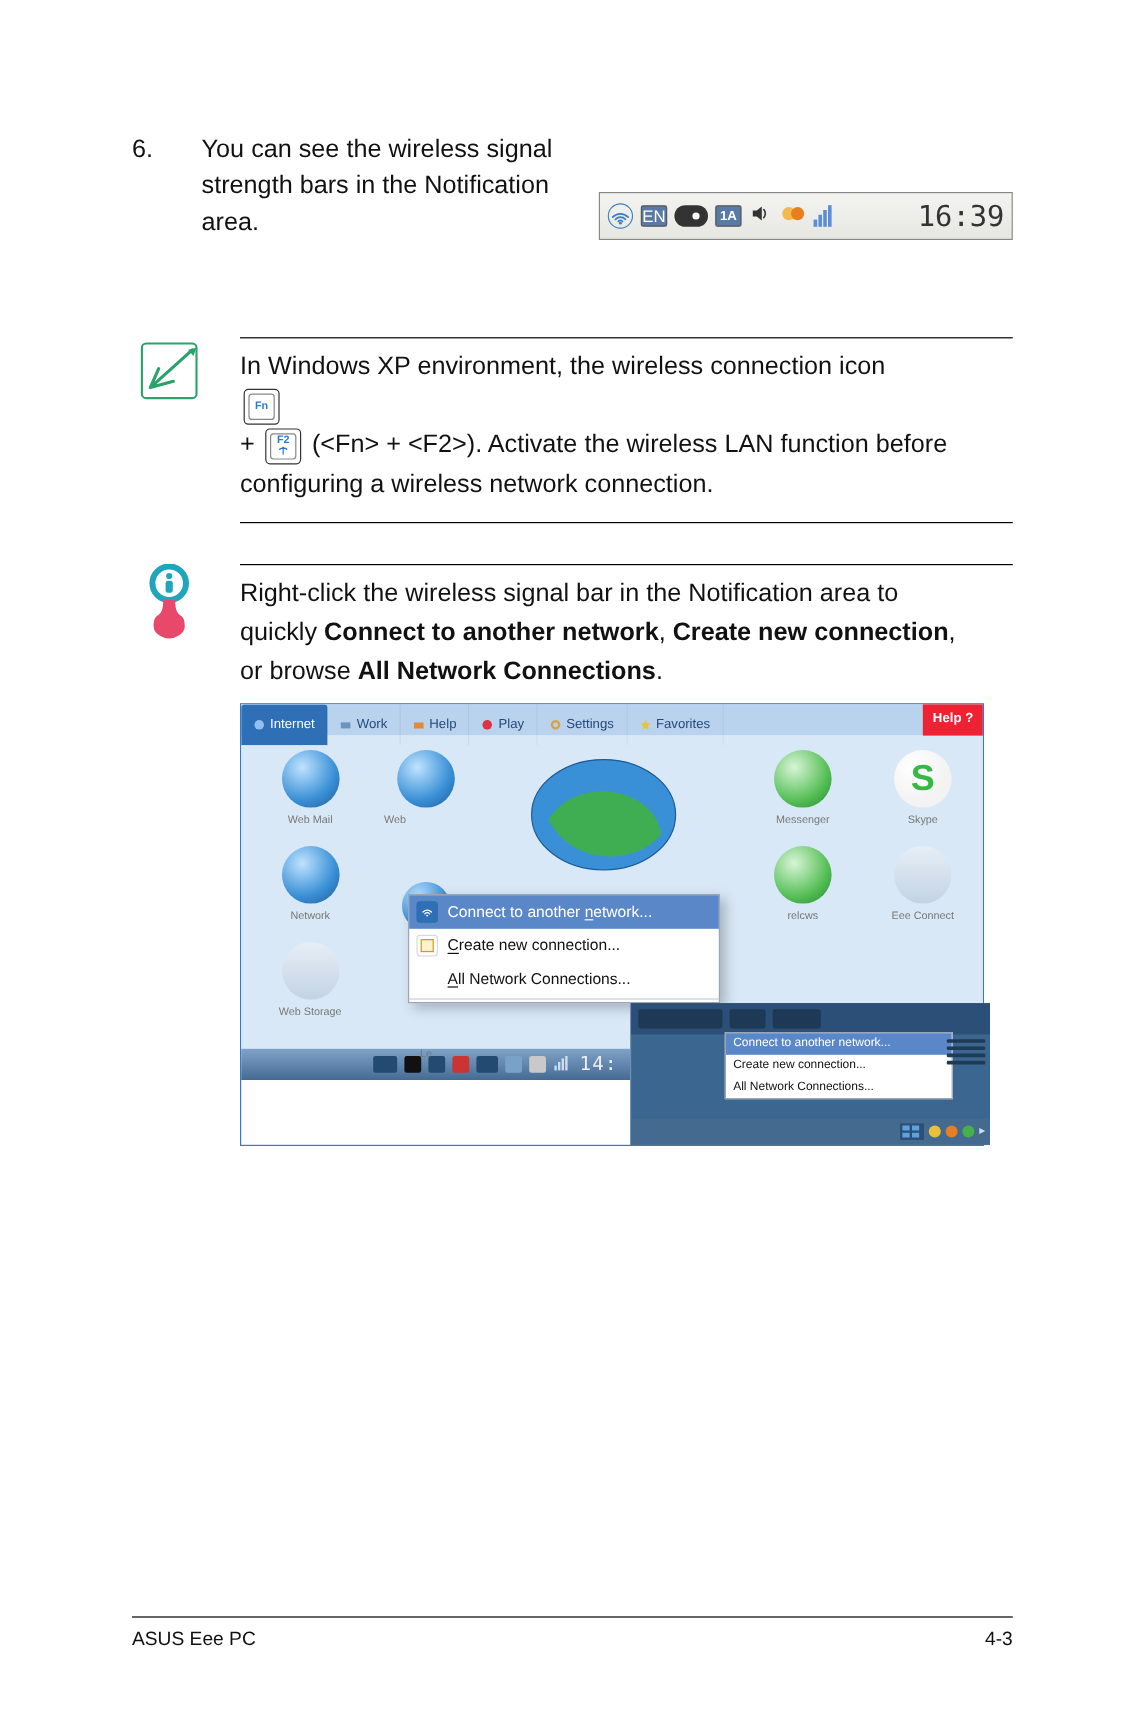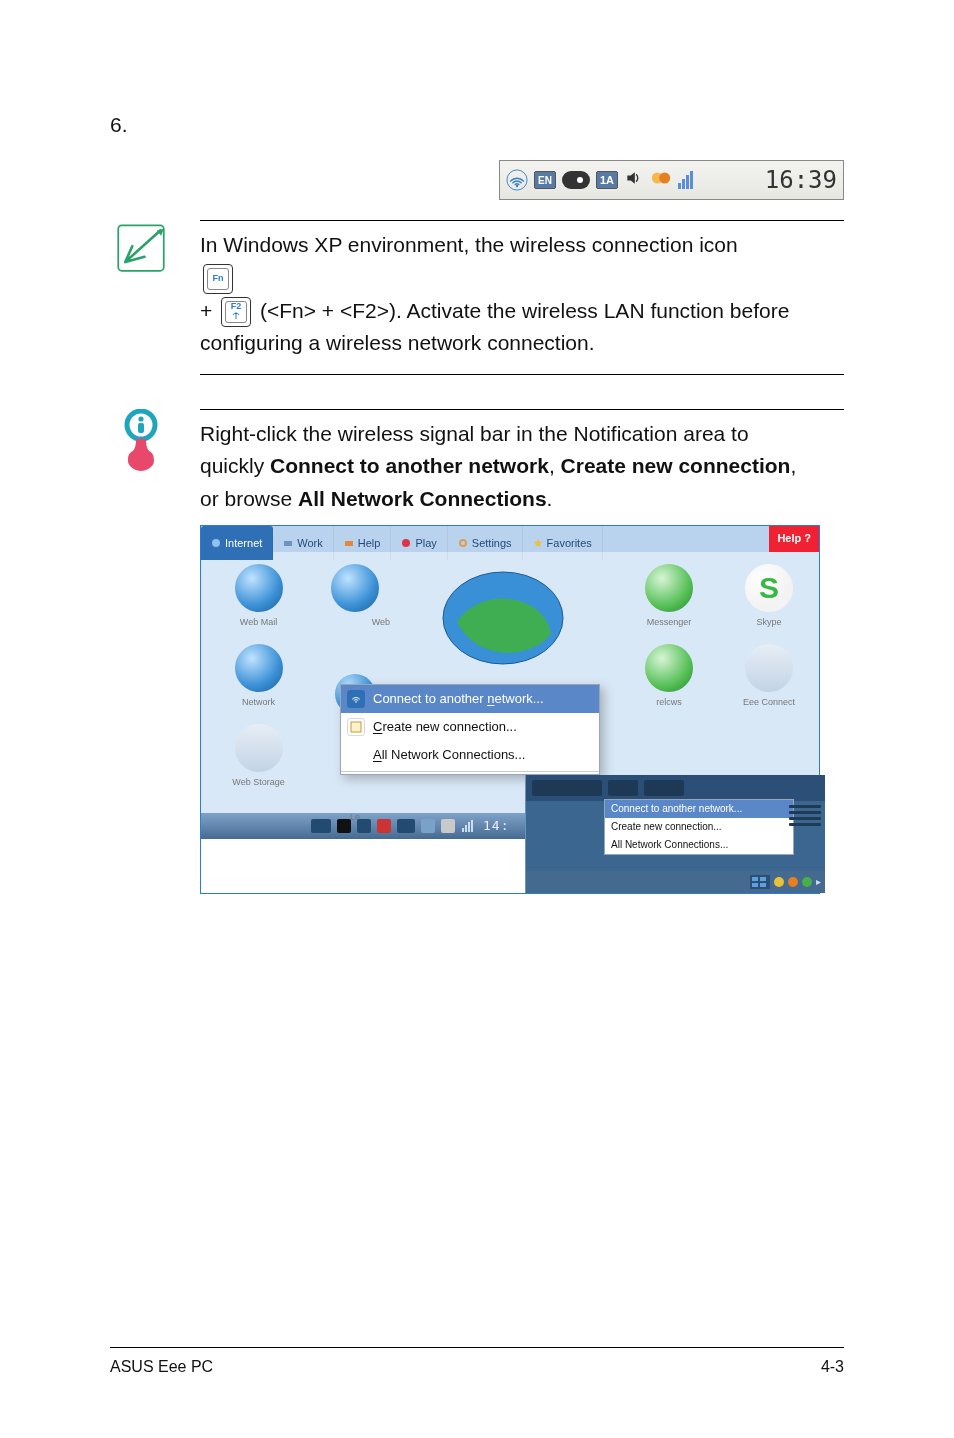--- a/index.html
+++ b/index.html
@@ -17,21 +17,21 @@
     width: 345px;
     height: 40px;
     border: 1px solid #888;
     background: linear-gradient(#f3f3f0,#e7e7e2);
     display: flex;
     align-items: center;
     padding: 0 6px;
     gap: 6px;
   }
   .tray-img .wifi { width:22px;height:22px; }
-  .tray-img .sq { width:22px;height:18px;border:1px solid #555;display:flex;align-items:center;justify-content:center;font-size:10px;font-weight:bold;background:#5a7aa6;color:#fff;border-radius:2px; }
+  .tray-img .sq { width:22px;height:18px;border:1px solid #555;display:flex;align-items:center;justify-content:center;font-size:14px;font-weight:normal;background:#5a7aa6;color:#fff;border-radius:2px; }
   .tray-img .pill { width:28px;height:18px;border-radius:9px;background:#333;display:flex;align-items:center;justify-content:center; }
   .tray-img .pill .dot{width:6px;height:6px;background:#fff;border-radius:50%;margin-left:8px;}
   .tray-img .aa { width:22px;height:18px;background:#5a7aa6;border:1px solid #555;border-radius:2px;display:flex;align-items:center;justify-content:center;color:#fff;font-size:11px;font-weight:bold;}
   .tray-img .spk svg{width:20px;height:20px;}
   .tray-img .xn svg{width:22px;height:22px;}
   .tray-img .bars{display:flex;gap:1px;align-items:flex-end;height:18px;}
   .tray-img .bars span{width:3px;background:#5a8ed8;}
   .tray-img .time{margin-left:auto;font-family:monospace;font-size:24px;color:#333;}
 
   
@@ -99,29 +99,30 @@
   .zoom-crop .dockright .line{height:3px;background:#1f3a55;margin-bottom:3px;border-radius:1px;}
   .zoom-crop .bottom { position:absolute; bottom:0; left:0; right:0; height:22px; background:#446a90; display:flex; align-items:center; justify-content:flex-end; gap:4px; padding-right:4px;}
   .zoom-crop .bottom .c{width:10px;height:10px;border-radius:50%;}
 
   .shot-below {
     height:26px;background:linear-gradient(#7fa2c8,#466b93);margin-top:-18px;
     display:flex;align-items:center;padding-left:110px;gap:6px;
   }
   .shot-below .chip{width:20px;height:14px;background:#234a70;border-radius:2px;}
   .shot-below .rchip{width:14px;height:14px;background:#c33;border-radius:2px;}
-  .shot-below .txt{color:#eef;font-family:monospace;font-size:13px;letter-spacing:1px;}
+  .shot-below .txt{color:#eef;font-family:monospace;font-size:16px;letter-spacing:1px;}
 
   .footer { position:absolute; left:110px; right:110px; bottom:62px; border-top:1px solid #000; padding-top:10px; font-size:16px; display:flex; justify-content:space-between;}
 </style>
 </head>
 <body>
 
 <div class="step-row">
   <div class="step-num">6.</div>
+  <div class="step-text">You can see the wireless signal strength bars in the Notification area.</div>
 </div>
 
 <div class="tray-img">
   <span class="wifi">
     <svg viewBox="0 0 24 24">
         <circle cx="12" cy="12" r="11" fill="none" stroke="#3a7fc3" stroke-width="1"></circle>
         <path d="M5 13c4-4 10-4 14 0M7.5 15c2.5-2.5 6.5-2.5 9 0M10 17c1.2-1.2 2.8-1.2 4 0" stroke="#3a7fc3" stroke-width="1.6" fill="none" stroke-linecap="round"></path>
         <circle cx="12" cy="18.5" r="1.3" fill="#3a7fc3"></circle>
       </svg>
   </span>
@@ -244,21 +245,21 @@
             <div class="ic globe"></div>
             <div class="lbl">Web Mail</div>
             <div class="ic globe" style="margin-top:14px"></div>
             <div class="lbl">Network</div>
             <div class="ic shadowy" style="margin-top:14px"></div>
             <div class="lbl">Web Storage</div>
           </div>
 
           <div class="col col2" style="width:260px">
             <div style="display:flex;">
-              <div style="width:70px;text-align:right">
+              <div style="width:70px;text-align:left">
                 <div class="ic globe"></div>
                 <div class="lbl">Web</div>
               </div>
               <div class="bigcircle">
                 <svg viewBox="0 0 160 104">
                   <ellipse cx="80" cy="54" rx="60" ry="46" fill="#3a90d6"></ellipse>
                   <path d="M34 58c14-22 44-30 70-18 14 6 22 18 24 30-18 24-72 30-94-12z" fill="#3fae52"></path>
                   <ellipse cx="80" cy="54" rx="60" ry="46" fill="none" stroke="#1c5a99" stroke-width="1"></ellipse>
                 </svg>
               </div>

